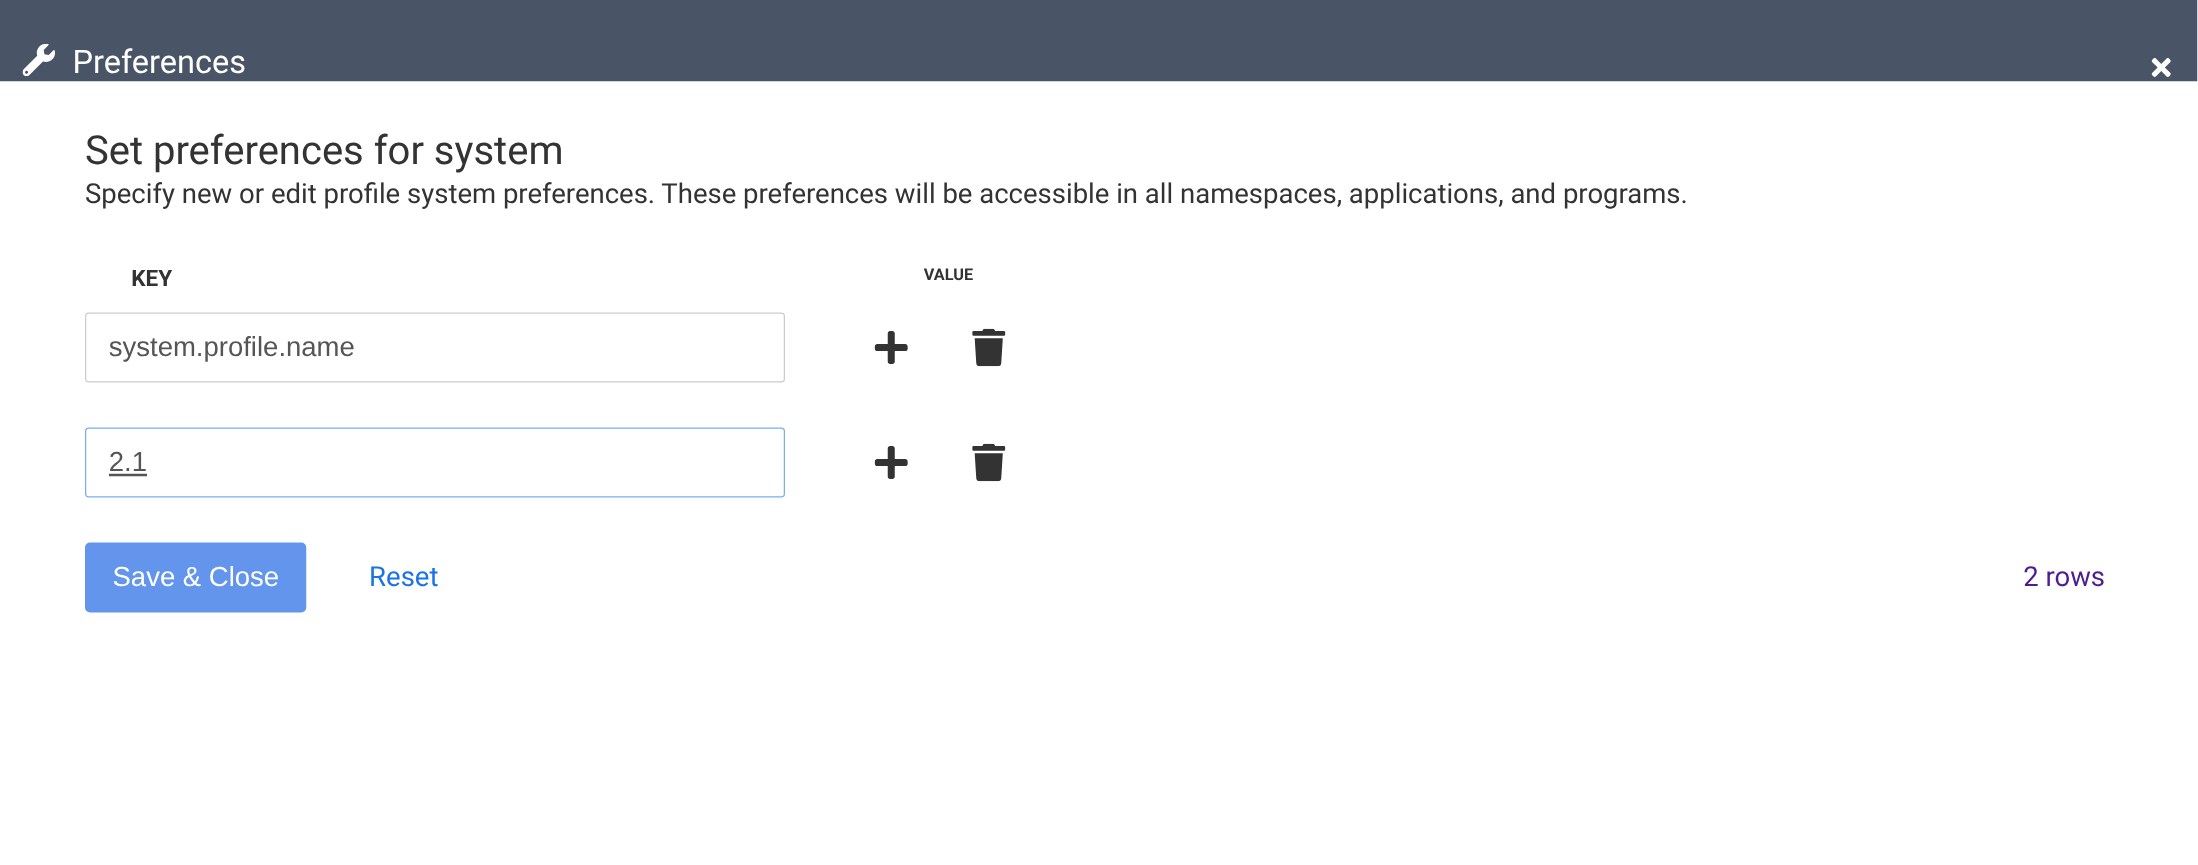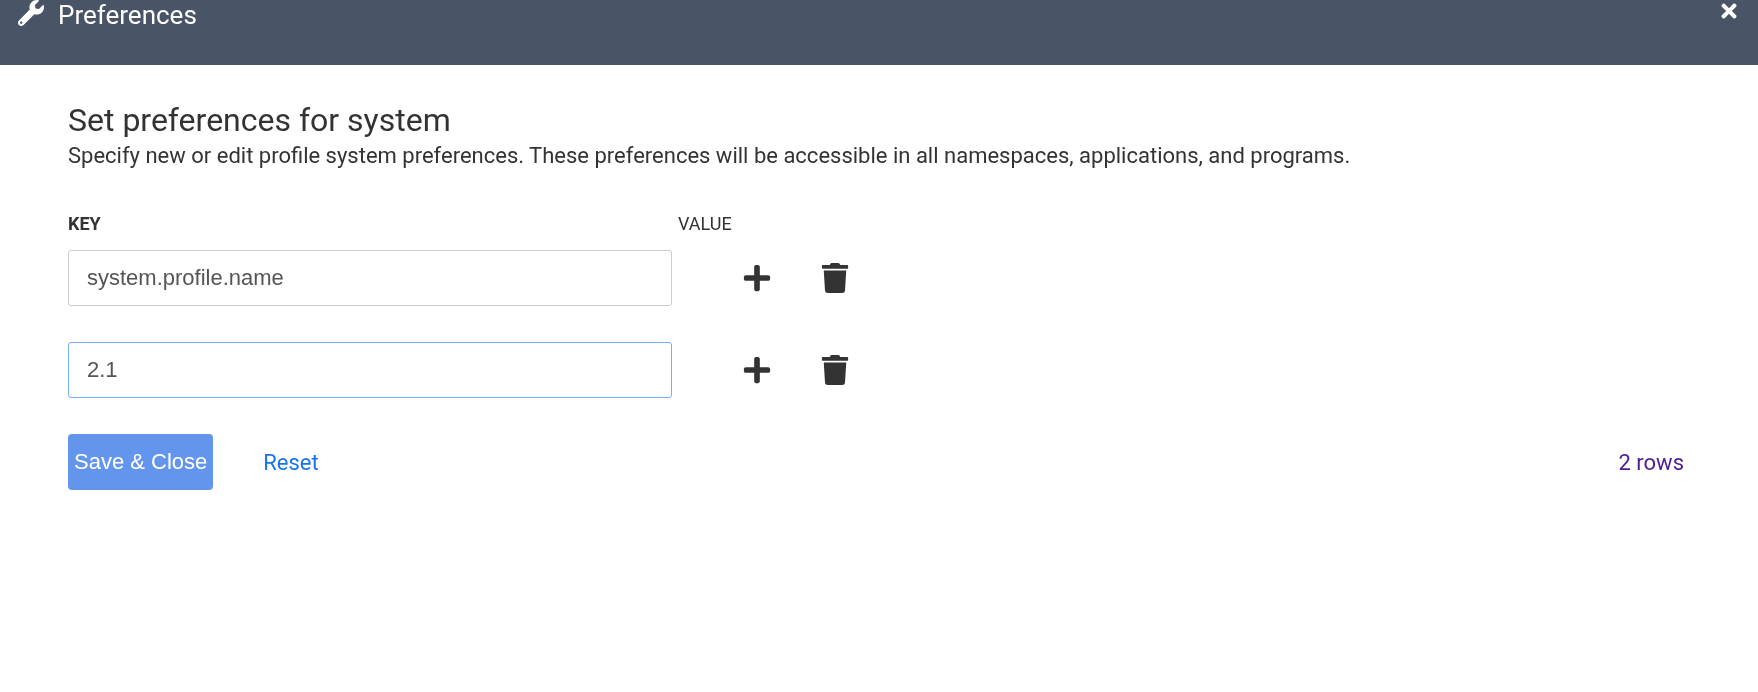--- a/index.html
+++ b/index.html
@@ -12,21 +12,21 @@
       background: #ffffff;
       width: 1758px;
       height: 692px;
       overflow: hidden;
     }
     .dialog-header {
       background: #495466;
       color: #ffffff;
       height: 65px;
       display: flex;
-      align-items: flex-start;
+      align-items: flex-end;
       justify-content: space-between;
       padding: 0 18px;
     }
     .header-left {
       display: flex;
       align-items: center;
       gap: 14px;
     }
     .header-title {
       font-size: 26px;
@@ -66,45 +66,48 @@
     .columns-header {
       display: flex;
       gap: 90px;
       margin-bottom: 16px;
     }
     .col-key-header {
       width: 520px;
       font-size: 18px;
       font-weight: 700;
       color: #333333;
+      margin-left: 37px;
     }
     .col-value-header {
       width: 520px;
-      font-size: 18px;
-      font-weight: 400;
-      color: #333333;
+      font-size: 13px;
+      font-weight: 700;
+      color: #333333;
+      margin-left: 24px;
     }
     .pref-row {
       display: flex;
       align-items: center;
       gap: 90px;
       margin-bottom: 36px;
     }
     .pref-input {
-      width: 604px;
+      width: 560px;
       height: 56px;
       border: 1px solid #cccccc;
       border-radius: 3px;
       font-size: 22px;
       padding: 0 18px;
       color: #555555;
       outline: none;
     }
     .pref-input.focused {
       border-color: #7aaef3;
+      text-decoration: underline;
     }
     .row-actions {
       display: flex;
       align-items: center;
       gap: 48px;
       margin-left: -20px;
     }
     .action-icon {
       cursor: pointer;
       display: flex;
@@ -127,21 +130,21 @@
       gap: 50px;
     }
     .save-button {
       background: #6495ed;
       color: #ffffff;
       border: none;
       border-radius: 4px;
       font-size: 22px;
       font-weight: 400;
       height: 56px;
-      padding: 0 6px;
+      padding: 0 22px;
       cursor: pointer;
     }
     .reset-link {
       color: #1a73e8;
       font-size: 22px;
       cursor: pointer;
     }
     .row-count {
       color: #4c1d95;
       font-size: 22px;

